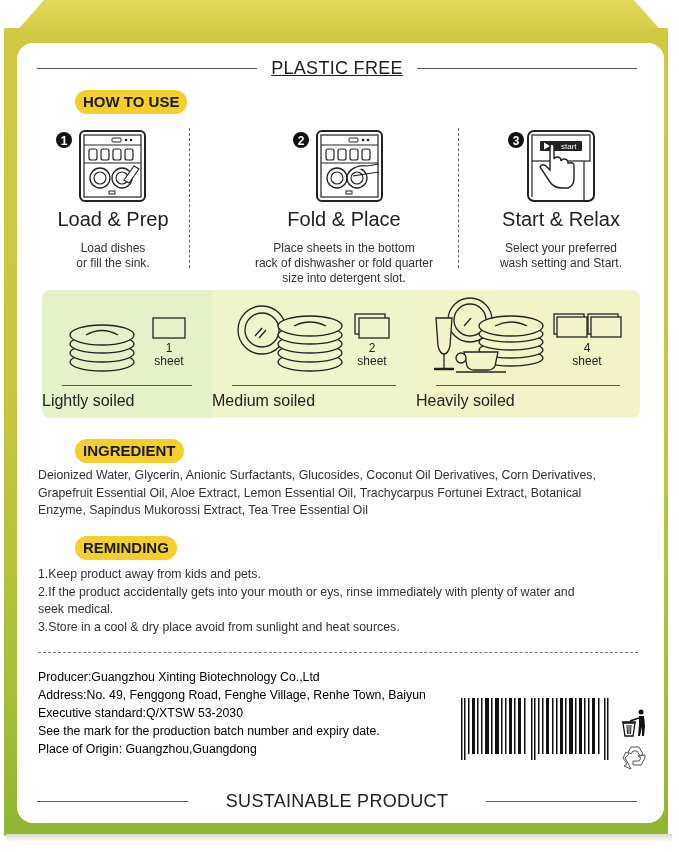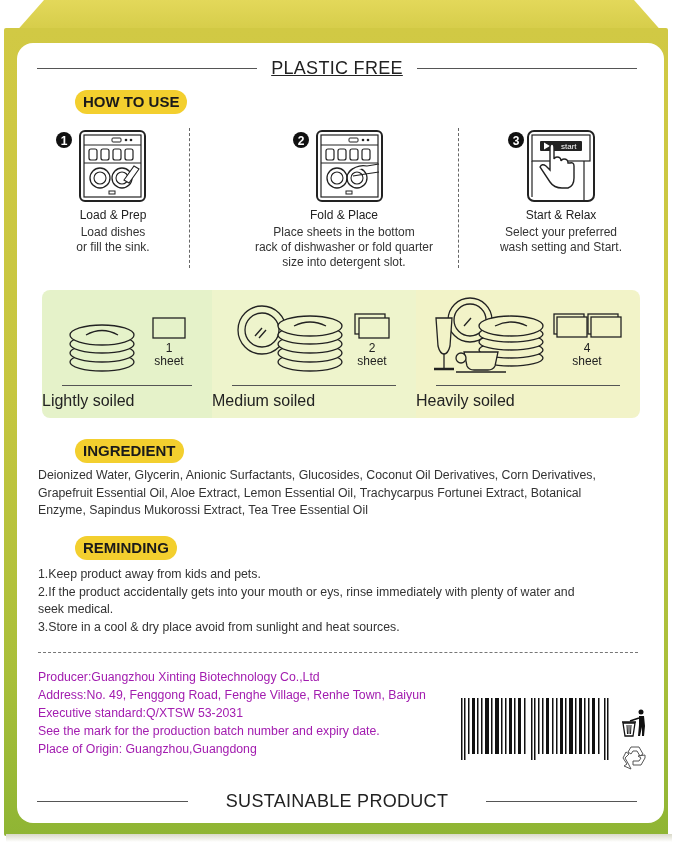--- a/index.html
+++ b/index.html
@@ -13,29 +13,29 @@
     border-radius:2px;}
   .shadow{position:absolute;left:6px;top:834px;width:666px;height:8px;background:linear-gradient(180deg,#d9d9c8,#ffffff);}
   .panel{position:absolute;left:17px;top:43px;width:647px;height:780px;background:#ffffff;border-radius:16px;}
   .rule-title{position:absolute;left:37px;width:600px;display:flex;align-items:center;}
   .rule-title .line{flex:1;height:1px;background:#555;}
   .rule-title .txt{padding:0 14px;font-size:18px;letter-spacing:0.3px;color:#222;}
   .badge{position:absolute;left:39px;height:24px;padding:0 8px;background:#f3cf2e;border-radius:12px;
     font-weight:bold;font-size:15px;line-height:24px;color:#1a1a1a;margin-left:36px;}
   .step{position:absolute;top:128px;width:180px;text-align:center;}
   .step .icon{margin:0 auto;width:90px;height:74px;position:relative;}
-  .step .title{font-size:12px;margin-top:6px;color:#222;}
-  .step .desc{font-size:12px;line-height:15px;color:#333;margin-top:3px;}
+  .step .title{font-size:20px;margin-top:6px;color:#222;}
+  .step .desc{font-size:12px;line-height:15px;color:#333;margin-top:10px;}
   .vdash{position:absolute;top:128px;height:140px;width:0;border-left:1px dashed #666;}
   .soil{position:absolute;top:290px;height:128px;}
   .soil .lbl{position:absolute;bottom:8px;left:0;right:0;text-align:left;font-size:16px;color:#222;}
   .soil .hr{position:absolute;bottom:32px;left:20px;right:20px;height:1px;background:#555;}
   .sheetlbl{position:absolute;text-align:center;font-size:12px;line-height:13px;color:#222;}
   .para{position:absolute;left:38px;width:605px;font-size:12.3px;line-height:17.5px;color:#333;}
-  .info{position:absolute;left:38px;width:420px;font-size:12.3px;line-height:18px;color:#a21caf;}
+  .info{position:absolute;left:38px;width:420px;font-size:12.3px;line-height:18px;color:#000000;}
   .hdash{position:absolute;left:38px;width:600px;top:652px;border-top:1px dashed #777;}
   .barcode{position:absolute;left:461px;top:698px;width:150px;height:62px;}
   .barnum{position:absolute;left:443px;top:759px;font-size:15px;letter-spacing:1.6px;color:#222;font-family:"Liberation Sans",sans-serif;}
 </style>
 </head>
 <body>
 
 <div class="box">
   <div class="lid"></div>
   <div class="frame"></div>
@@ -228,21 +228,21 @@
     <div>2.If the product accidentally gets into your mouth or eys, rinse immediately with plenty of water and</div>
     <div>seek medical.</div>
     <div>3.Store in a cool &amp; dry place avoid from sunlight and heat sources.</div>
   </div>
 
   <div class="hdash"></div>
 
   <div class="info" style="top:668px;">
     <div>Producer:Guangzhou Xinting Biotechnology Co.,Ltd</div>
     <div>Address:No. 49, Fenggong Road, Fenghe Village, Renhe Town, Baiyun</div>
-    <div>Executive standard:Q/XTSW 53-2031</div>
+    <div>Executive standard:Q/XTSW 53-2030</div>
     <div>See the mark for the production batch number and expiry date.</div>
     <div>Place of Origin: Guangzhou,Guangdong</div>
   </div>
 
   <svg class="barcode" viewBox="0 0 150 62">
     <g fill="#111">
       <rect x="0" y="0" width="1.5" height="62"></rect>
         <rect x="3" y="0" width="1.5" height="62"></rect>
       <rect x="7" y="0" width="1.5" height="56"></rect>
         <rect x="11" y="0" width="3" height="56"></rect>

